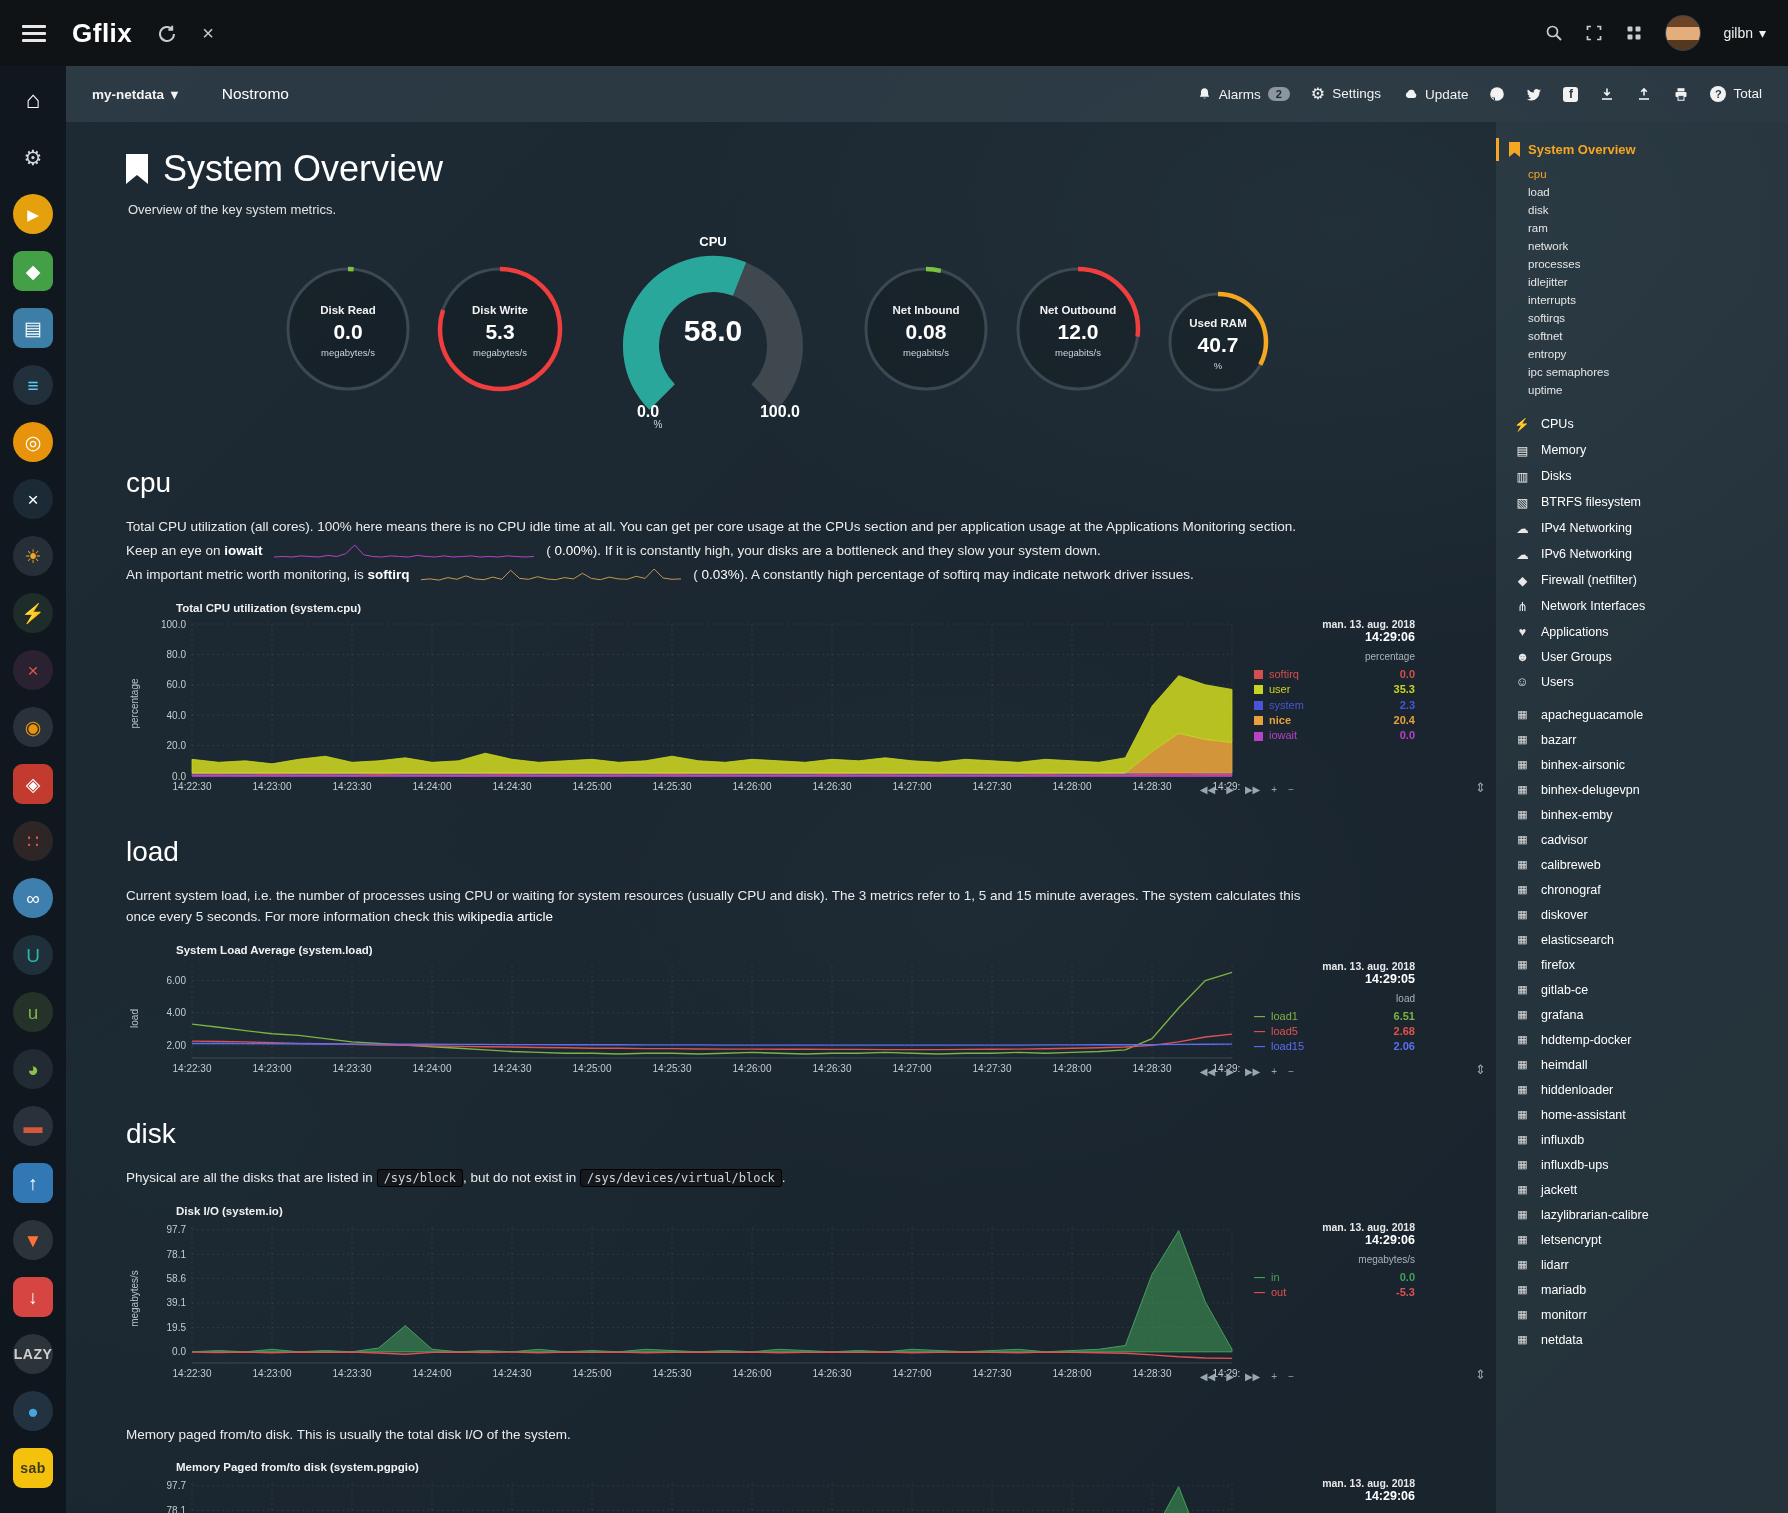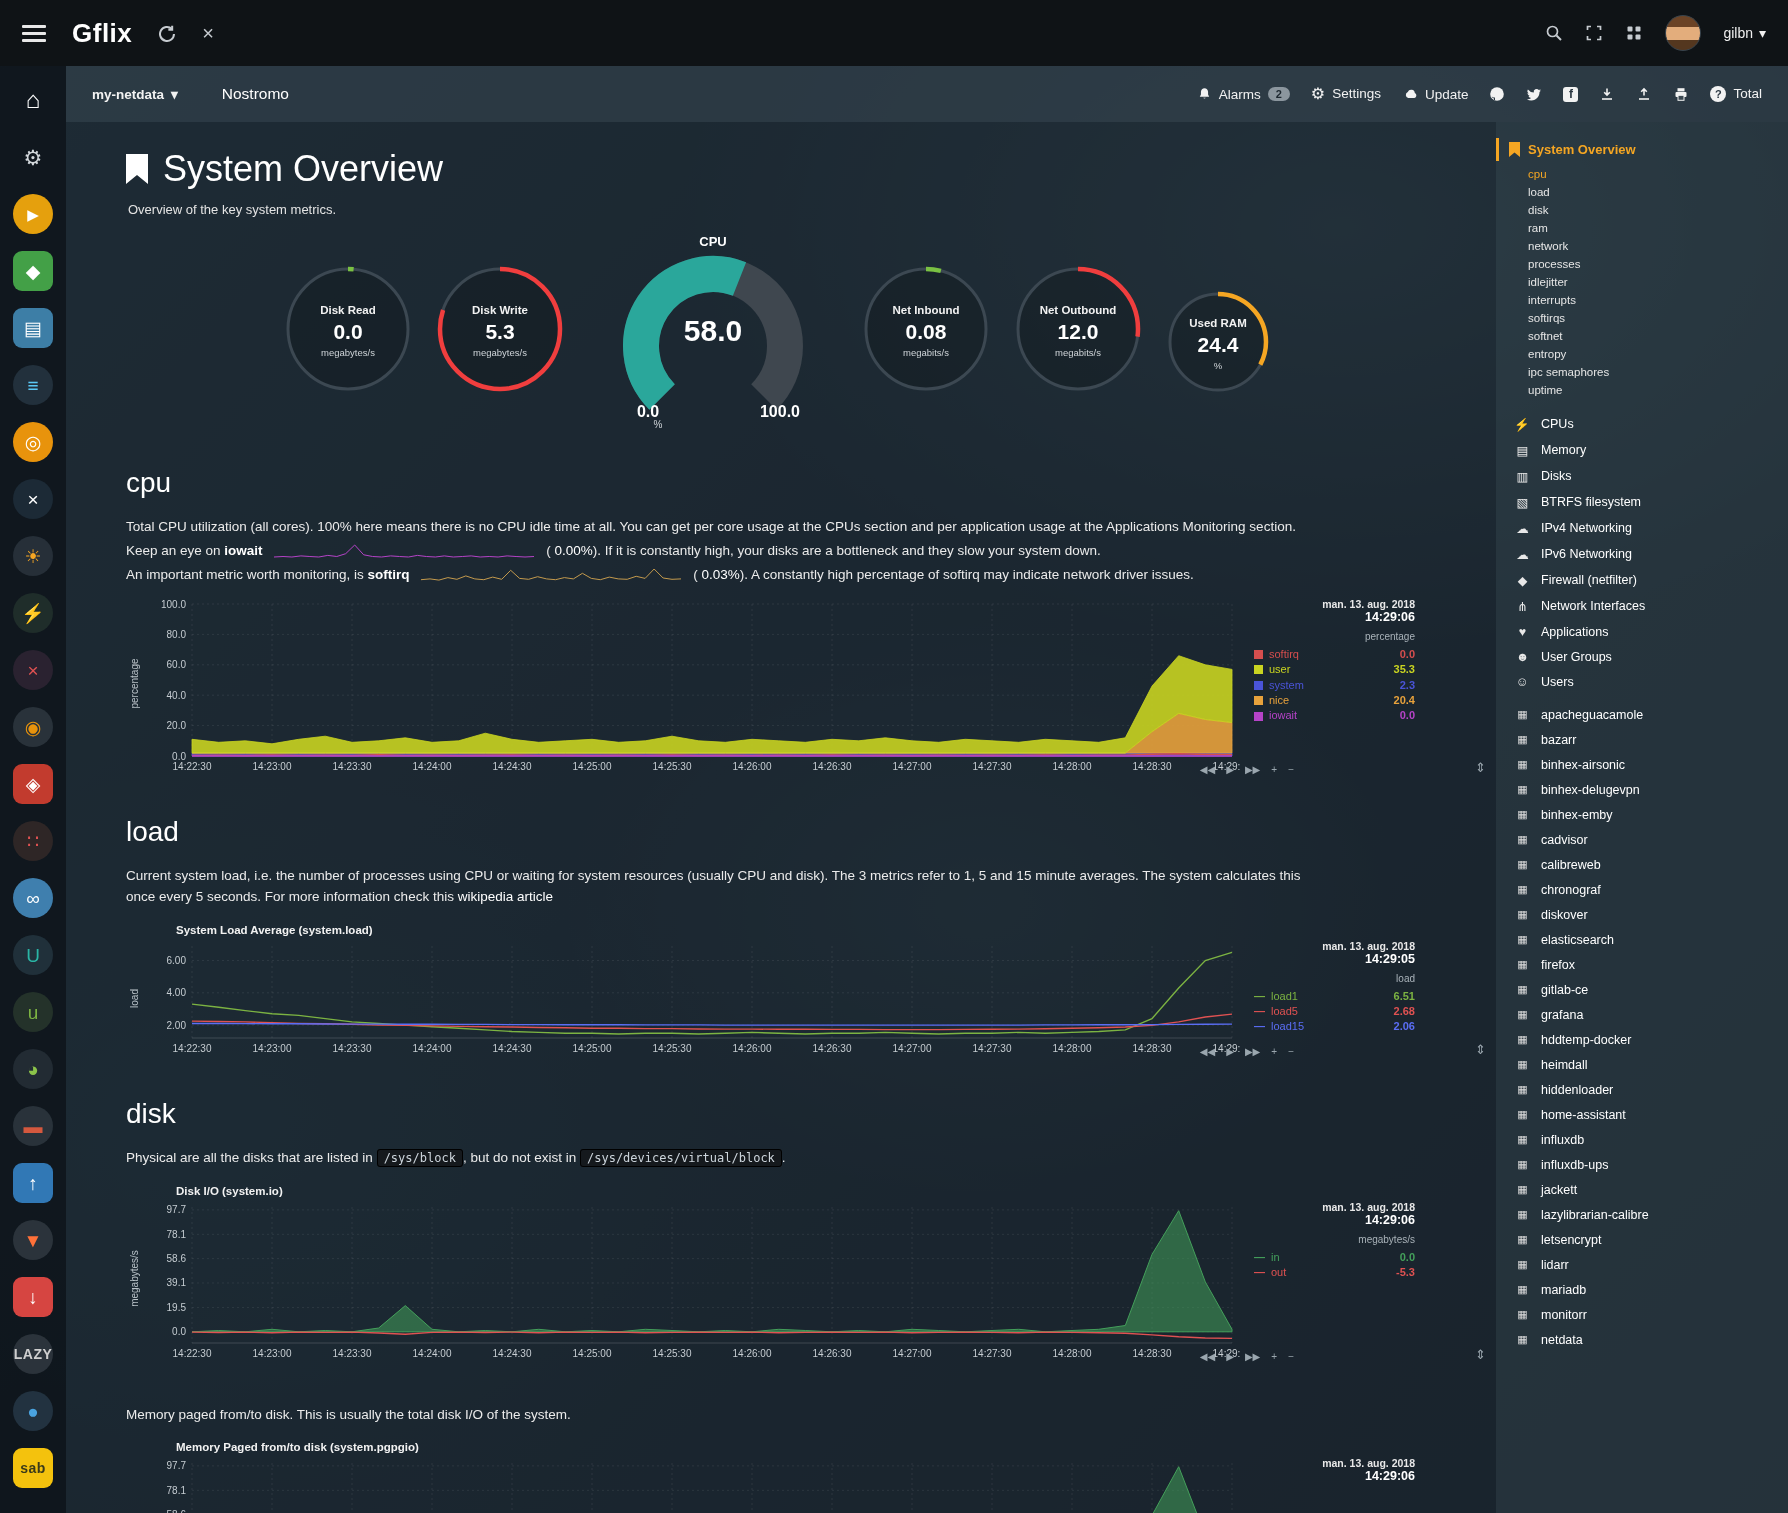--- a/index.html
+++ b/index.html
@@ -402,21 +402,21 @@
                   <div class="ring-value">12.0</div>
                   <div class="ring-unit">megabits/s</div>
                 </div></div>
             </div>
             <div class="gauge-card small">
               <div class="ring-wrap"><svg width="104" height="104">
                   <circle cx="52" cy="52" r="48" fill="rgba(0,0,0,0.18)" stroke="#3c4852" stroke-width="3"></circle>
                   <circle cx="52" cy="52" r="48" fill="none" stroke="#f5a623" stroke-width="4.5" stroke-dasharray="98.9 301.6" transform="rotate(-90 52 52)"></circle>
                 </svg><div class="ring-text">
                   <div class="ring-label">Used RAM</div>
-                  <div class="ring-value">24.4</div>
+                  <div class="ring-value">40.7</div>
                   <div class="ring-unit">%</div>
                 </div></div>
             </div>
           </div>
 
         <section class="sec">
           <h2>cpu</h2>
           <p class="desc">Total CPU utilization (all cores). 100% here means there is no CPU idle time at all. You can get per core usage at the CPUs section and per application usage at the Applications Monitoring section.</p>
           <p class="desc">
             <span>Keep an eye on</span>
@@ -430,20 +430,21 @@
           <p class="desc">
             <span>An important metric worth monitoring, is</span>
             <b>softirq</b>
             <span class="spark"><svg width="260" height="16">
                   <polyline points="0.0,12.7 9.0,11.9 17.9,13.1 26.9,10.6 35.9,12.3 44.8,8.9 53.8,11.9 62.8,12.7 71.7,10.1 80.7,12.3 89.7,3.3 98.6,11.4 107.6,12.3 116.6,9.7 125.5,11.9 134.5,12.7 143.4,10.6 152.4,11.9 161.4,6.3 170.3,11.4 179.3,12.7 188.3,10.1 197.2,11.9 206.2,12.3 215.2,9.3 224.1,11.4 233.1,2.0 242.1,11.0 251.0,12.3 260.0,11.9" fill="none" stroke="#c49a4d" stroke-width="1"></polyline>
                 </svg></span>
             <span>(</span>
             <span class="spval">0.03%</span><span>). A constantly high percentage of softirq may indicate network driver issues.</span>
           </p>
           <div class="chart-block">
+              <div class="ch-top"><span class="ch-title">Total CPU utilization (system.cpu)</span></div>
               <div class="ch-body">
                 <div class="ch-axlabel">percentage</div>
                 <svg width="1098" height="178" class="ch-svg">
                   <line x1="50" y1="6" x2="50" y2="158" stroke="rgba(255,255,255,0.08)" stroke-dasharray="2,3"></line>
                   <text x="50" y="172" text-anchor="middle">14:22:30</text>
                   <line x1="130" y1="6" x2="130" y2="158" stroke="rgba(255,255,255,0.08)" stroke-dasharray="2,3"></line>
                   <text x="130" y="172" text-anchor="middle">14:23:00</text>
                   <line x1="210" y1="6" x2="210" y2="158" stroke="rgba(255,255,255,0.08)" stroke-dasharray="2,3"></line>
                   <text x="210" y="172" text-anchor="middle">14:23:30</text>
                   <line x1="290" y1="6" x2="290" y2="158" stroke="rgba(255,255,255,0.08)" stroke-dasharray="2,3"></line>
@@ -501,21 +502,21 @@
                     <span class="lg-name" style="color: rgb(201, 212, 33);">user</span>
                     <span class="lg-val" style="color: rgb(201, 212, 33);">35.3</span>
                   </div>
                   <div class="lg-row">
                     <span class="lg-mark" style="background: rgb(74, 84, 216);"></span>
                     <span class="lg-name" style="color: rgb(74, 84, 216);">system</span>
                     <span class="lg-val" style="color: rgb(74, 84, 216);">2.3</span>
                   </div>
                   <div class="lg-row">
                     <span class="lg-mark" style="background: rgb(232, 162, 60);"></span>
-                    <span class="lg-name" style="color: rgb(232, 162, 60);">nice</span>
+                    <span class="lg-name" style="color: rgb(232, 162, 60); font-weight: bold;">nice</span>
                     <span class="lg-val" style="color: rgb(232, 162, 60);">20.4</span>
                   </div>
                   <div class="lg-row">
                     <span class="lg-mark" style="background: rgb(182, 67, 200);"></span>
                     <span class="lg-name" style="color: rgb(182, 67, 200);">iowait</span>
                     <span class="lg-val" style="color: rgb(182, 67, 200);">0.0</span>
                   </div>
                 </div>
                 <div class="ch-toolbar">
                   <span class="tb-btn">◀◀</span>

